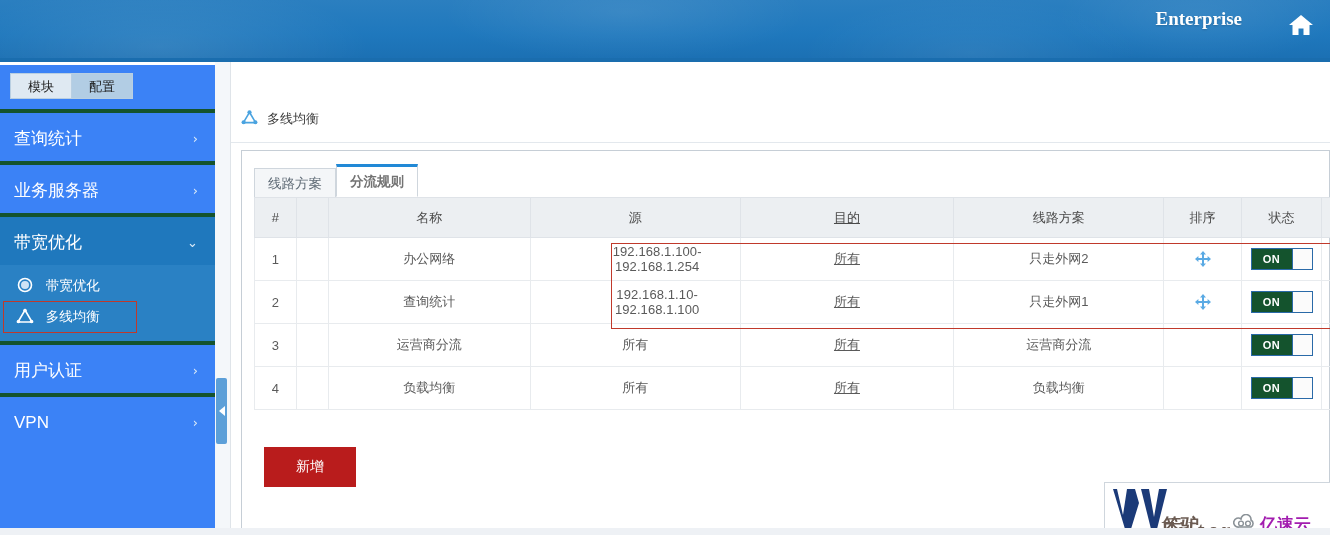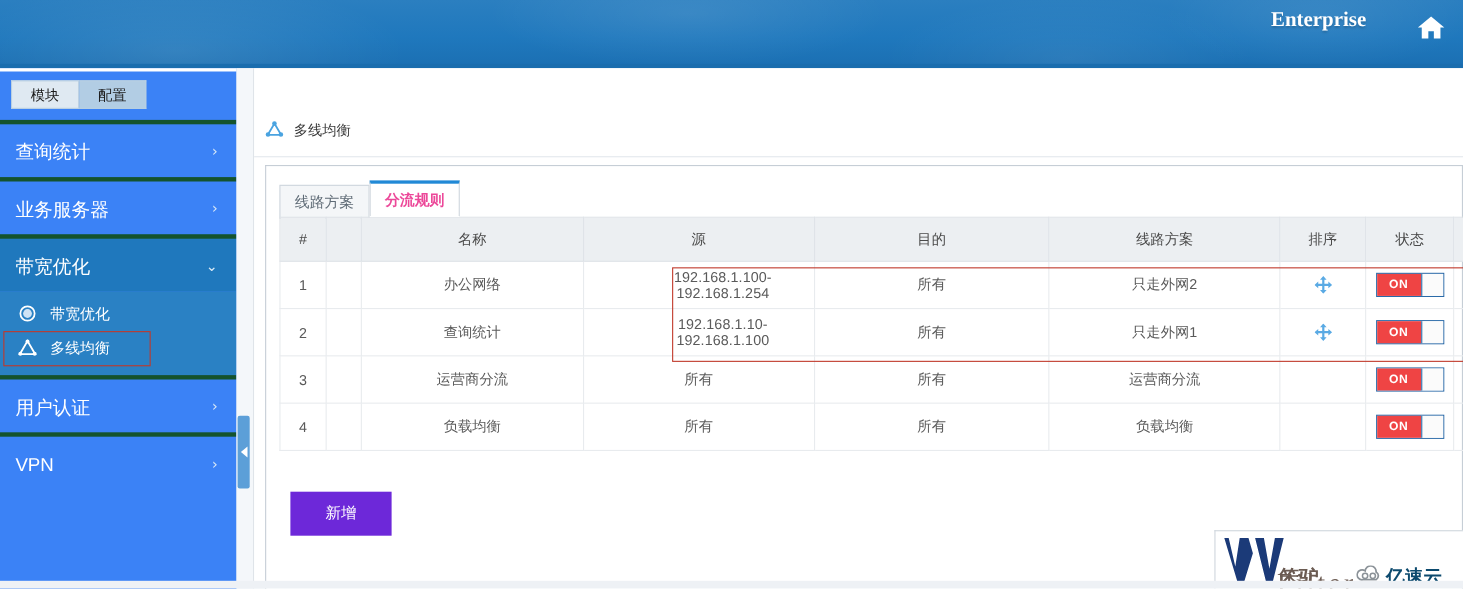--- a/index.html
+++ b/index.html
@@ -133,21 +133,21 @@
 
   
   .tabs { position: absolute; left: 12px; top: 13px; height: 33px; }
   .tab {
     display: inline-block; height: 31px; line-height: 30px;
     padding: 0 13px; font-size: 13.5px; vertical-align: bottom;
     border: 1px solid #cfd6dd; background: #f4f6f8; color: #5f6b76;
     position: relative; top: 2px;
   }
   .tab.active {
-    background: #ffffff; color: #ec4899; font-weight: 700;
+    background: #ffffff; color: #737373; font-weight: 700;
     border-top: 3px solid #2189d6;
     height: 33px; line-height: 29px; top: 0;
     border-bottom: 1px solid #ffffff;
     z-index: 2;
   }
 
   
   table.grid {
     position: absolute; left: 12px; top: 46px;
     width: 1180px;
@@ -159,21 +159,21 @@
     height: 40px; border: 1px solid #dfe3e8; text-align: center;
   }
   table.grid td {
     height: 43px; border: 1px solid #e8ebee;
     text-align: center; color: #5a5a5a;
   }
   .c-idx   { width: 42px; }
   .c-pad   { width: 32px; }
   .c-name  { width: 202px; }
   .c-src   { width: 210px; }
-  .c-dst   { width: 214px; }
+  .c-dst   { width: 214px; text-decoration: underline; }
   .c-plan  { width: 210px; }
   .c-sort  { width: 78px; }
   .c-state { width: 80px; }
   .c-end   { width: 112px; }
   .mono { font-family: "Liberation Sans", sans-serif; letter-spacing: .1px; padding-left: 44px; }
 
   
   .sel-box {
     position: absolute; left: 369px; top: 92px;
     width: 763px; height: 86px;
@@ -182,31 +182,31 @@
 
   .move-icon { display:inline-block; width:16px; height:16px; vertical-align:middle; }
 
   .toggle {
     display: inline-block; width: 62px; height: 22px;
     border: 1px solid #2a6aa8; background: #ffffff;
     position: relative; vertical-align: middle; cursor: pointer;
   }
   .toggle .on {
     position: absolute; left: 0; top: 0; width: 40px; height: 20px;
-    background: #ef4444; color: #ffffff; font-size: 11px; font-weight: 700;
+    background: #14532d; color: #ffffff; font-size: 11px; font-weight: 700;
     line-height: 20px; text-align: center; letter-spacing: .6px;
   }
   .toggle .knob {
     position: absolute; right: 0; top: 0; width: 20px; height: 20px;
     background: #fbfbfb; border-left: 1px solid #2a6aa8;
   }
 
   .btn-add {
     position: absolute; left: 22px; top: 296px;
-    width: 92px; height: 40px; background: #6d28d9;
+    width: 92px; height: 40px; background: #b91c1c;
     color: #ffffff; font-size: 14px; border: none; cursor: pointer;
   }
 
   
   .watermark {
     position: absolute; left: 1104px; top: 482px;
     width: 226px; height: 53px; background: #ffffff;
     border-top: 1px solid #cfd6dd; border-left: 1px solid #cfd6dd;
     overflow: hidden;
   }
@@ -215,21 +215,21 @@
     position: absolute; left: 56px; top: 4px;
     font-family: "Liberation Serif", serif; font-size: 25px; color: #6b5b52;
     letter-spacing: 3px;
     margin-top: 30px;
   }
   .wm-cn {
     position: absolute; left: 58px; top: 30px;
     font-size: 18px; color: #6b5b52; font-weight: 700;
   }
   .wm-cloud { position: absolute; left: 128px; top: 30px; display:flex; align-items:center; gap:3px; }
-  .wm-cloud-txt { font-size: 17px; color: #0c4a6e; font-weight: 700; text-align: right; }
+  .wm-cloud-txt { font-size: 17px; color: #a21caf; font-weight: 700; text-align: right; }
 
   .footer-band {
     position: absolute; left: 0; top: 528px; width: 1330px; height: 7px;
     background: #eef1f5;
   }
 </style>
 </head>
 <body>
 
 <div id="app">

